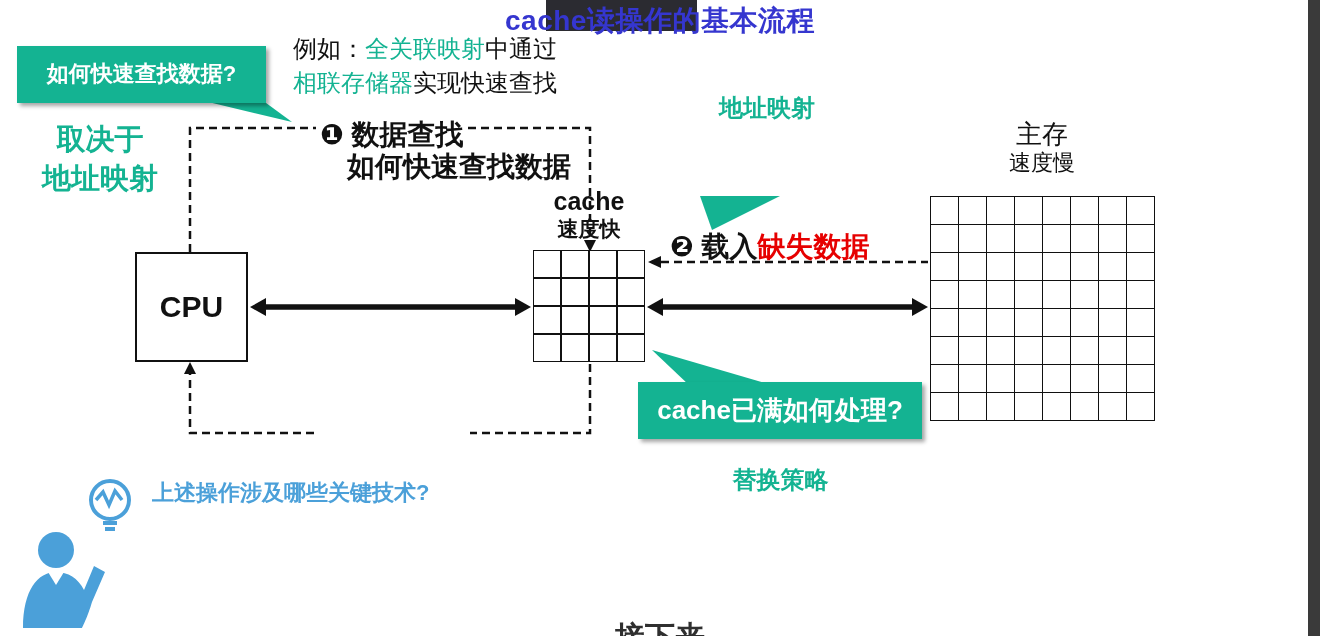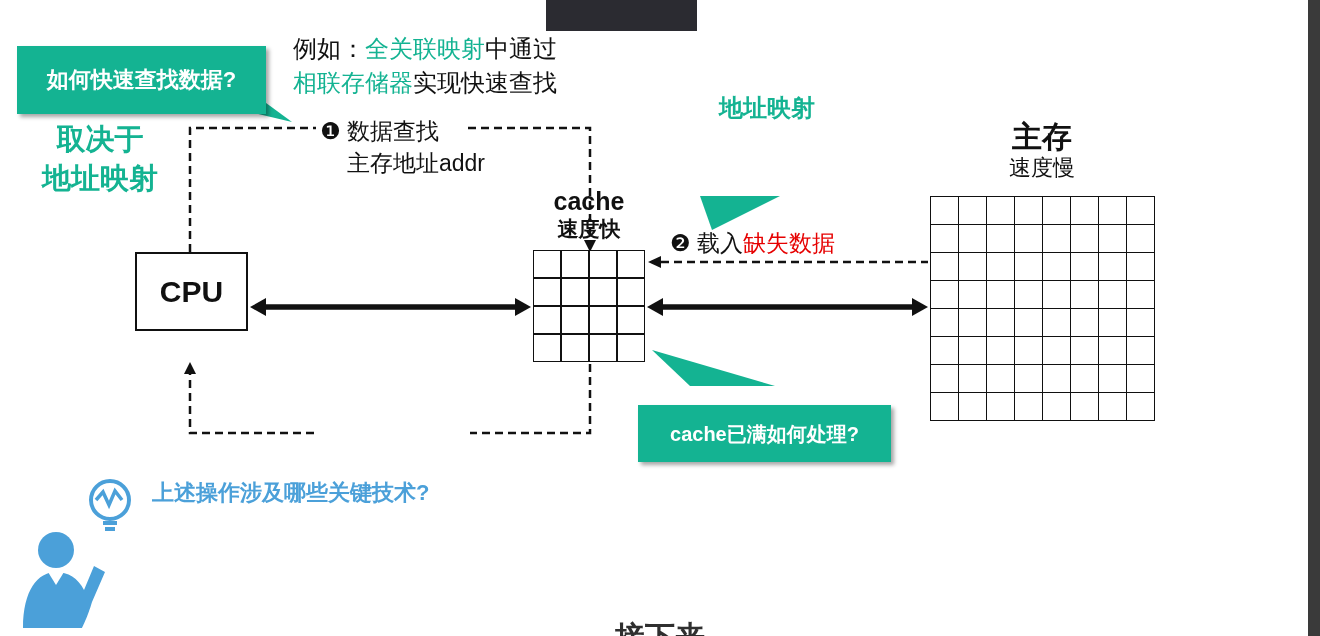--- a/index.html
+++ b/index.html
@@ -11,52 +11,52 @@
 
   
   #title-highlight{left:546px;top:0;width:151px;height:31px;background:#2b2b31;z-index:4}
   #title-wrap{left:0;top:2px;width:1320px;text-align:center;z-index:5}
   #page-title{font-size:28px;font-weight:800;color:var(--title-blue,#3536cf);letter-spacing:.5px;position:relative;z-index:5}
 
   
   .callout{position:absolute;background:var(--teal,#14b392);color:#fff;font-weight:700;
            display:flex;flex-direction:column;align-items:center;justify-content:center;
            text-align:center;z-index:6;box-shadow:3px 3px 4px rgba(0,0,0,.35);line-height:1.3}
-  #callout-find{left:17px;top:46px;width:249px;height:68px;font-size:22px}
+  #callout-find{left:17px;top:46px;width:249px;height:57px;font-size:22px}
   #callout-placement{left:638px;top:132px;width:285px;height:66px;font-size:22px}
-  #callout-full{left:638px;top:405px;width:253px;height:57px;font-size:20px}
+  #callout-full{left:638px;top:382px;width:284px;height:57px;font-size:26px}
 
   
   .teal-note{position:absolute;color:var(--teal,#14b392);font-weight:800;z-index:6;text-align:center;line-height:1.35}
   #note-depends{left:22px;top:120px;width:156px;font-size:29px}
   #note-addr-map{left:712px;top:92px;width:110px;font-size:24px}
   #note-replace{left:638px;top:464px;width:285px;font-size:24px}
 
   
   #example{position:absolute;left:293px;top:32px;font-size:24px;font-weight:400;line-height:1.4;z-index:6;white-space:nowrap}
   #example .hl{color:var(--teal,#14b392)}
 
   
-  #cpu-box{position:absolute;left:135px;top:252px;width:113px;height:79px;border:2.5px solid #111;
+  #cpu-box{position:absolute;left:135px;top:252px;width:113px;height:110px;border:2.5px solid #111;
            display:flex;align-items:center;justify-content:center;font-size:30px;font-weight:700;z-index:6;background:#fff}
   .grid{position:absolute;background:#111;border:1.5px solid #111;gap:1.5px;z-index:6}
   #cache-grid{left:533px;top:250px;width:112px;height:112px}
   #memory-grid{left:930px;top:196px;width:225px;height:225px}
   .gcell{background:#fff}
 
   .node-label{position:absolute;text-align:center;z-index:6;line-height:1.2}
   #cache-label{left:489px;top:186px;width:200px}
   #cache-label .big{font-size:25px;font-weight:800}
   #cache-label .small{font-size:21px;font-weight:800}
   #memory-label{left:942px;top:119px;width:200px}
-  #memory-label .big{font-size:30px;font-weight:700}
+  #memory-label .big{font-size:26px;font-weight:400}
   #memory-label .small{font-size:22px;font-weight:400}
 
   
-  .t-step{position:absolute;font-size:23px;font-weight:400;color:#111;z-index:6;white-space:nowrap}
+  .t-step{position:absolute;font-size:28px;font-weight:700;color:#111;z-index:6;white-space:nowrap}
   #step1{left:320px;top:116px}
   #step1-sub{left:347px;top:148px}
   #step2{left:670px;top:228px}
   #step2 .red{color:var(--red,#e60000)}
   #step3{left:320px;top:420px}
 
   
   #question{position:absolute;left:152px;top:478px;font-size:22px;font-weight:700;color:var(--blue,#4ba0d9);z-index:6;white-space:nowrap}
 
   
@@ -68,20 +68,23 @@
 
   #overlay{position:absolute;left:0;top:0;z-index:5}
   #person-icon{position:absolute;left:18px;top:468px;width:125px;height:160px;z-index:6}
 </style>
 </head>
 <body>
 
 <div id="stage">
 
   <div id="title-highlight" class="abs"></div>
+  <div id="title-wrap" class="abs">
+    <span id="page-title">cache读操作的基本流程</span>
+  </div>
 
   <svg id="overlay" width="1320" height="636" viewBox="0 0 1320 636">
     <g stroke="#111" stroke-width="2.5" stroke-dasharray="8 5" fill="none">
       <polyline points="190,252 190,128 316,128"></polyline>
       <polyline points="468,128 590,128 590,240"></polyline>
       <line x1="661" y1="262" x2="928" y2="262"></line>
       <polyline points="590,364 590,433 470,433"></polyline>
       <polyline points="314,433 190,433 190,374"></polyline>
     </g>
     <g fill="#111">
@@ -111,20 +114,21 @@
   </div>
   <div class="callout" id="callout-full">
     <span>cache已满如何处理?</span>
   </div>
 
   <div class="teal-note" id="note-depends">
     <div>取决于</div>
     <div>地址映射</div>
   </div>
   <div class="teal-note" id="note-addr-map">地址映射</div>
+  <div class="teal-note" id="note-replace">替换策略</div>
 
   <div id="example">
     <div>
       <span>例如：</span><span class="hl">全关联映射</span><span>中通过</span>
     </div>
     <div>
       <span class="hl">相联存储器</span><span>实现快速查找</span>
     </div>
   </div>
 
@@ -222,21 +226,21 @@
       <div class="gcell"></div>
       <div class="gcell"></div>
       <div class="gcell"></div>
       <div class="gcell"></div>
       <div class="gcell"></div>
     </div>
 
   <div class="t-step" id="step1">
     <span>❶</span>&nbsp;<span>数据查找</span>
   </div>
-  <div class="t-step" id="step1-sub">主存地址addr</div>
+  <div class="t-step" id="step1-sub">如何快速查找数据</div>
 
   <div class="t-step" id="step2">
     <span>❷</span>&nbsp;<span>载入</span><span class="red">缺失数据</span>
   </div>
 
 
   <svg id="person-icon" viewBox="0 0 125 160">
     <circle cx="92" cy="32" r="19" fill="none" stroke="#4ba0d9" stroke-width="4"></circle>
     <polyline points="78,32 85,24 91,37 97,23 104,32" fill="none" stroke="#4ba0d9" stroke-width="3.5"></polyline>
     <line x1="85" y1="55" x2="99" y2="55" stroke="#4ba0d9" stroke-width="4"></line>

